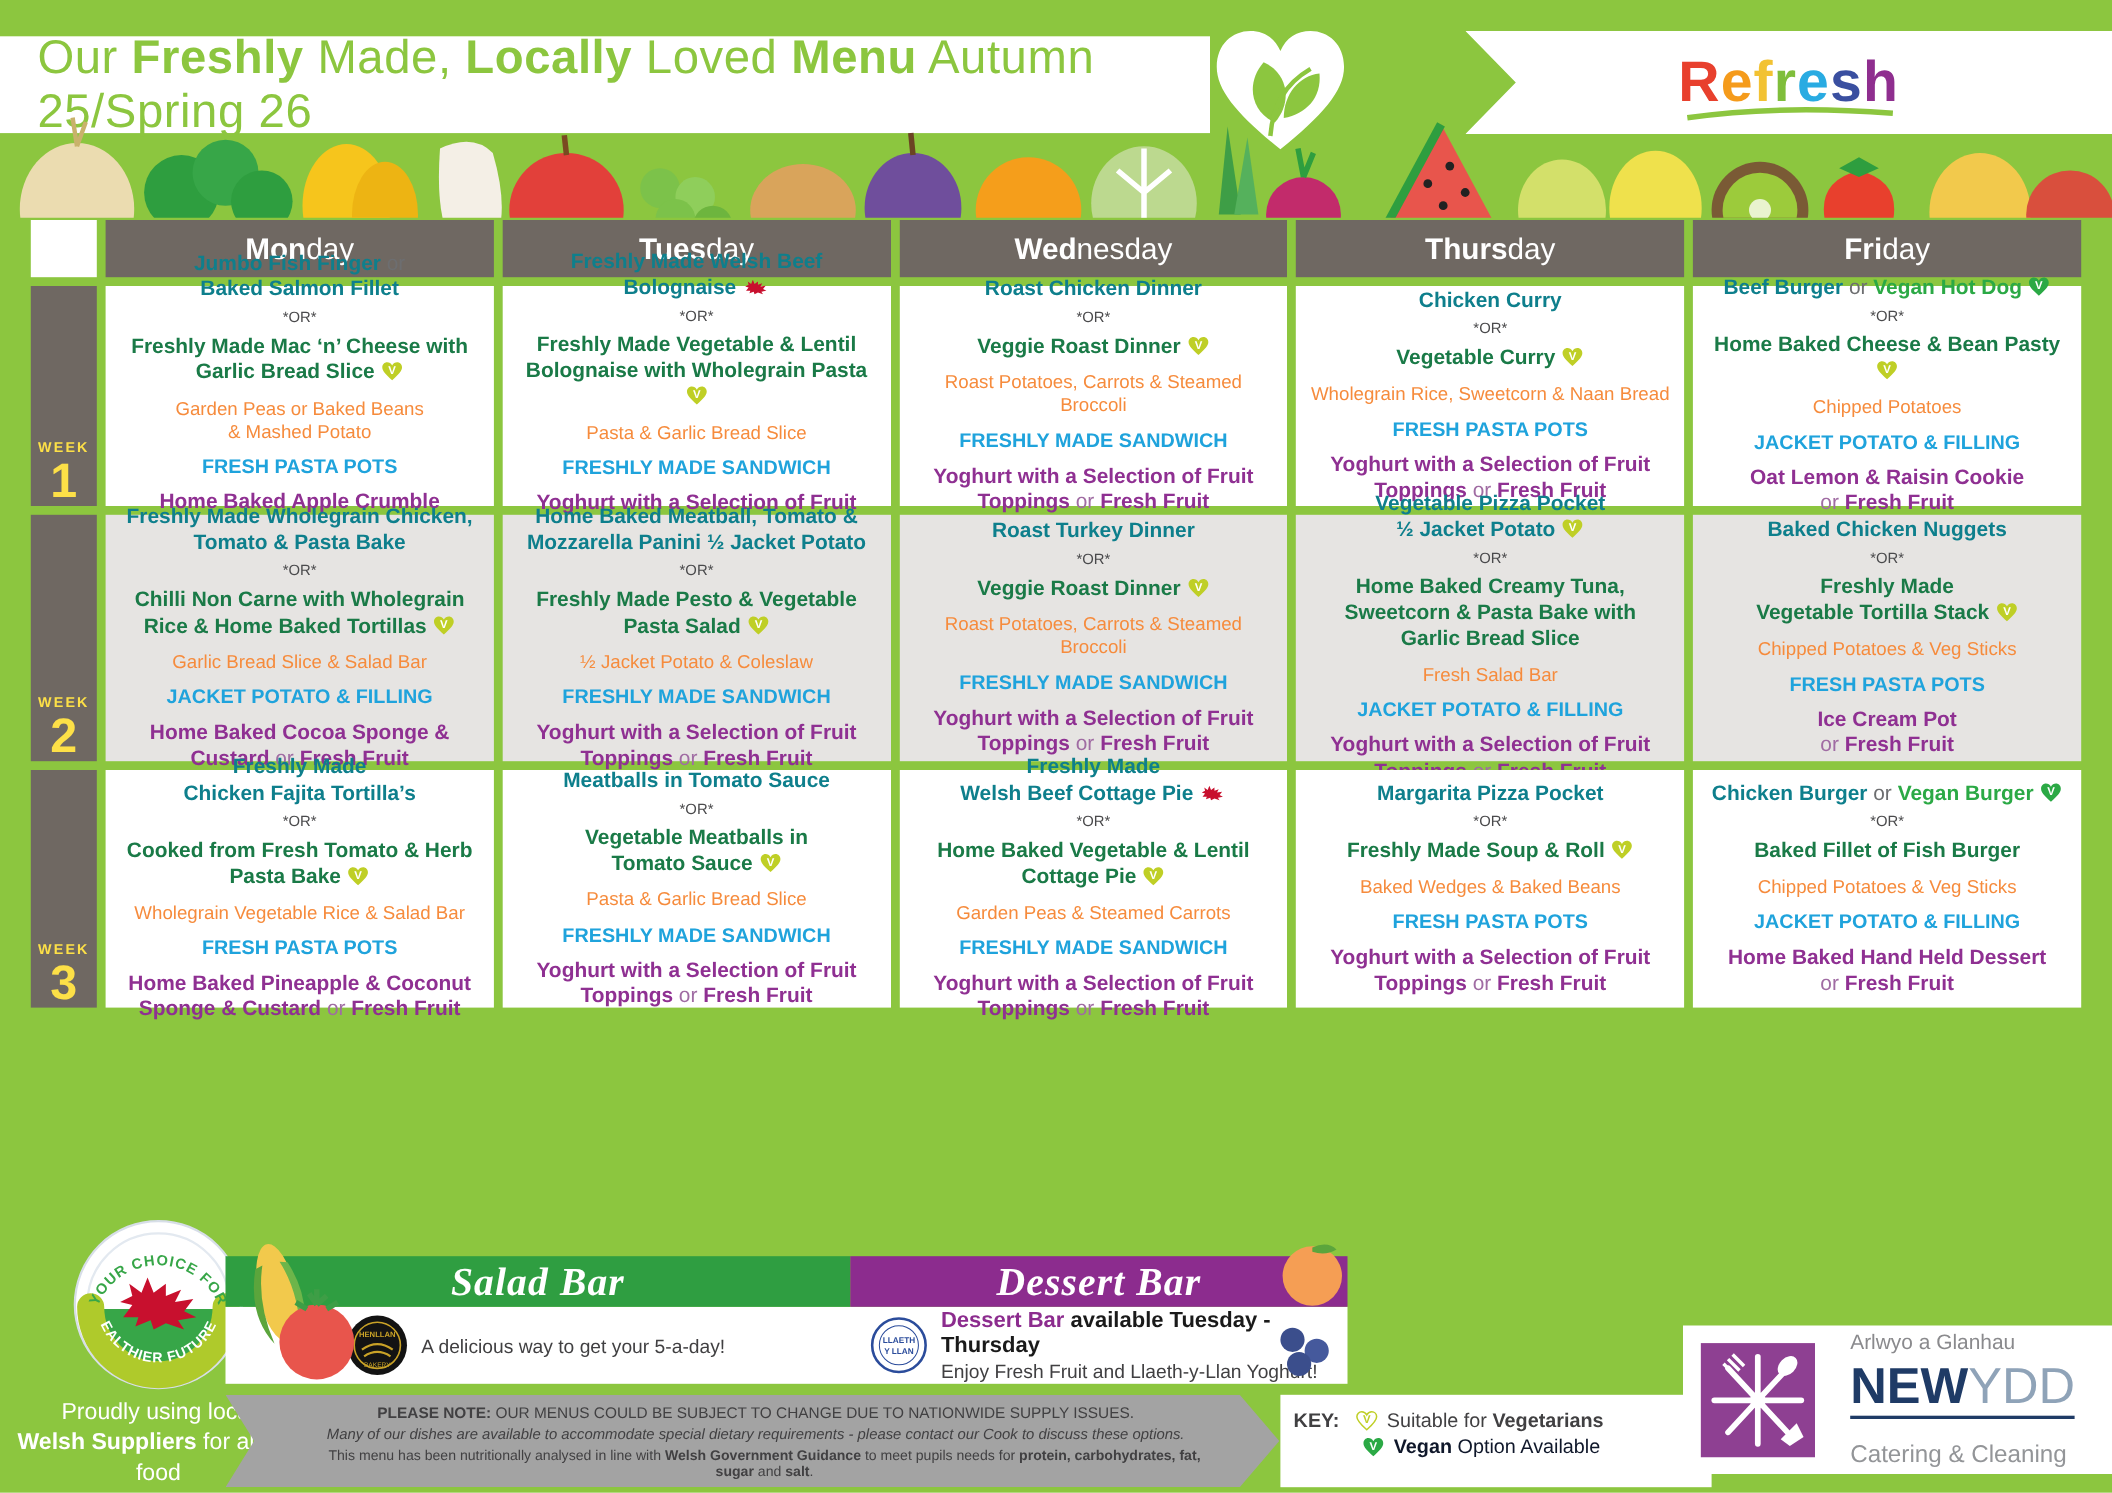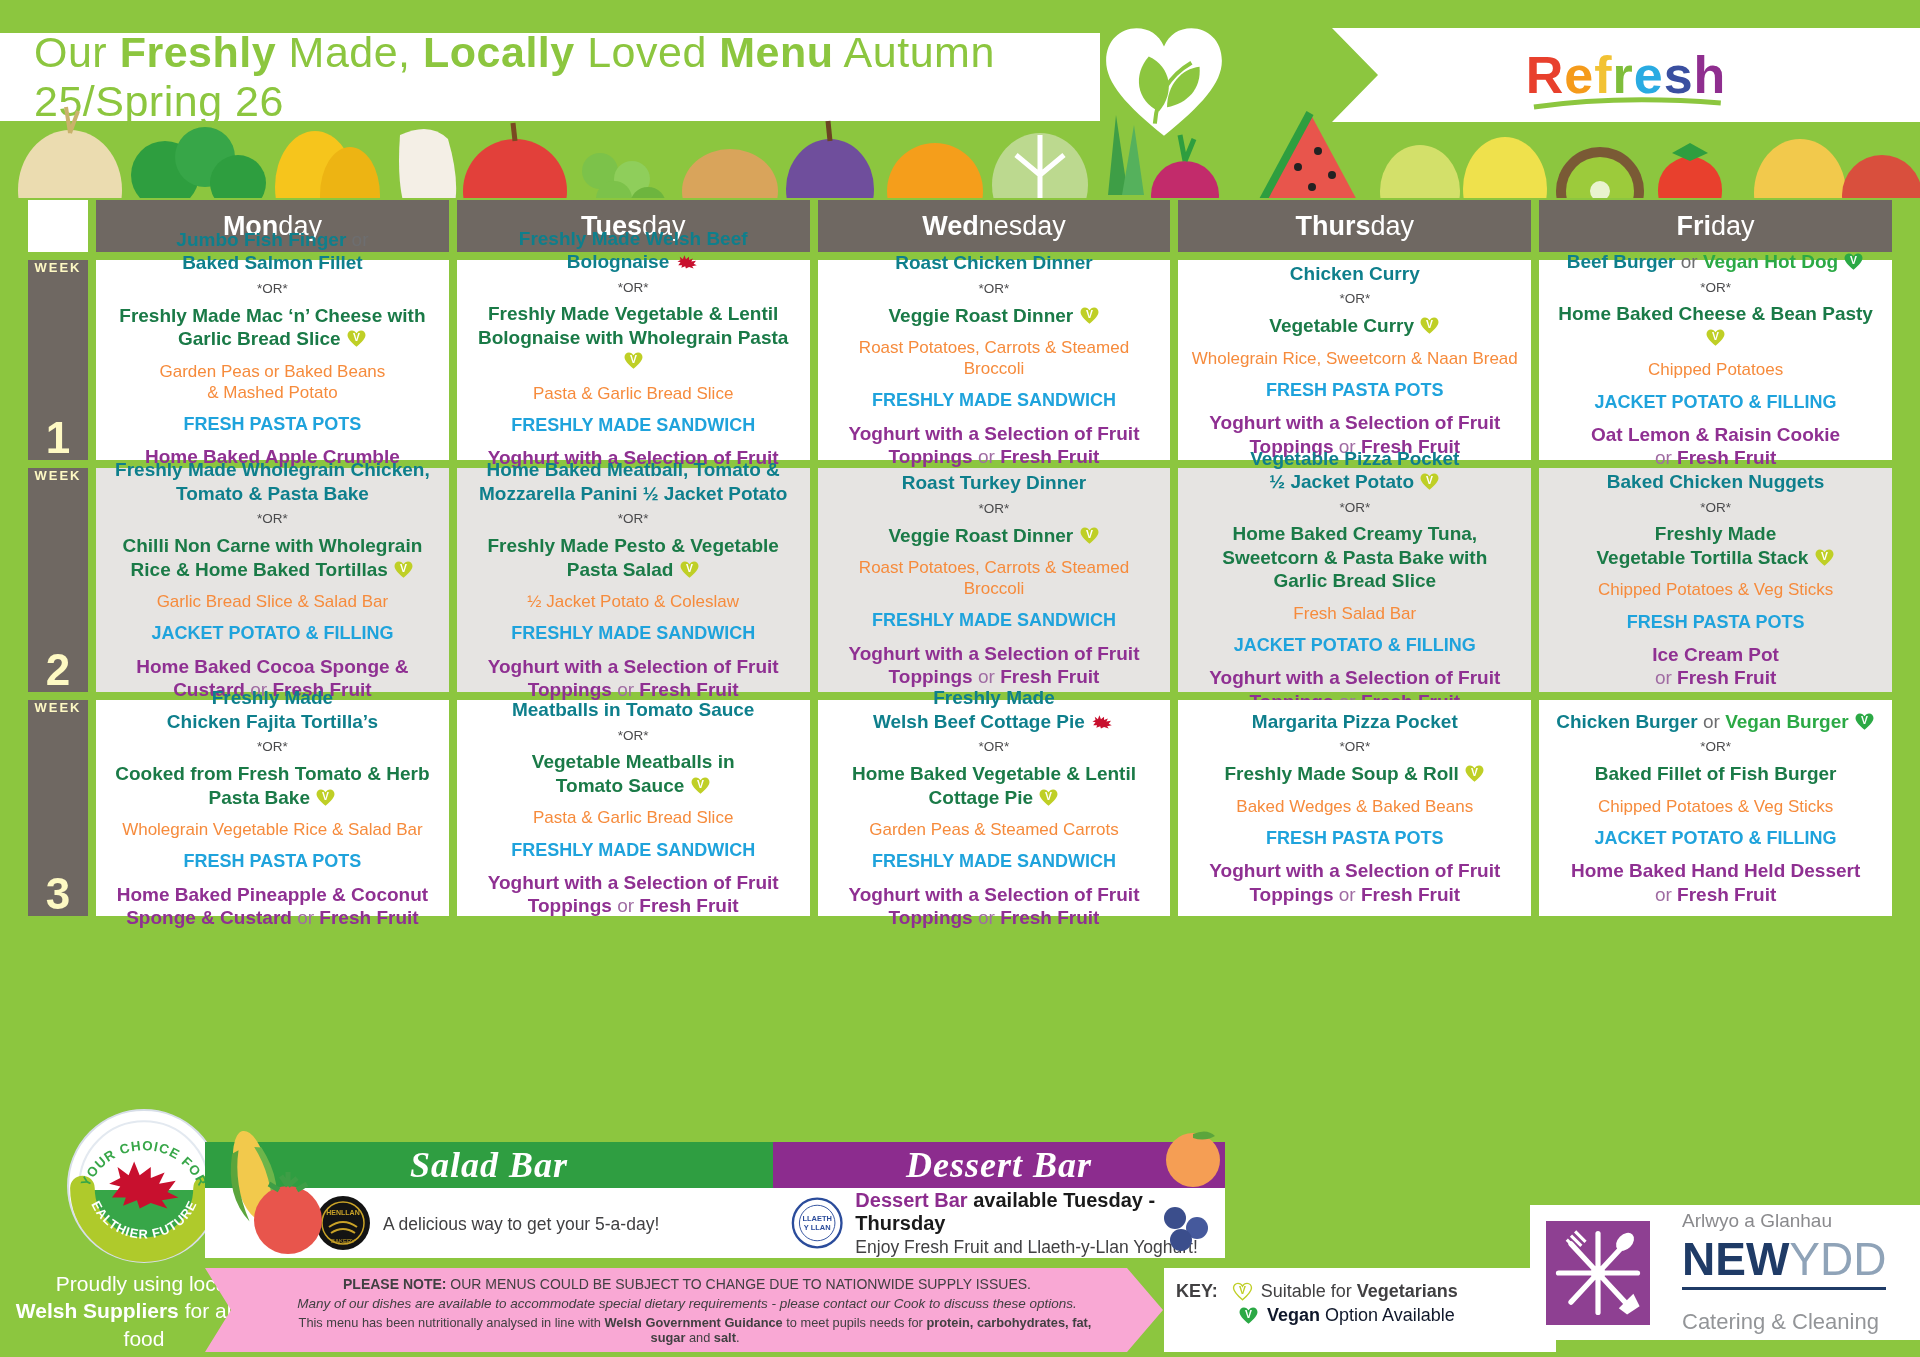--- a/index.html
+++ b/index.html
@@ -16,22 +16,22 @@
   .refresh-word{position:relative;font-size:52px;font-weight:700;letter-spacing:1px;}
   .refresh-word svg.swoosh{position:absolute;left:6px;bottom:-6px;width:96%;height:14px;}
   .produce{position:absolute;top:95px;left:0;width:1920px;height:103px;}
   
   .grid{position:absolute;left:28px;right:28px;top:200px;display:grid;
         grid-template-columns:60px repeat(5,1fr);grid-template-rows:52px 200px 224px 216px;gap:8px;}
   .corner{background:#fff;}
   .day-h{background:#6F6862;color:#fff;display:flex;align-items:center;justify-content:center;
          font-size:27px;}
   .day-h .db{font-weight:700;} .day-h .dr{font-weight:400;}
-  .week-label{background:#6F6862;color:#fef9c3;display:flex;flex-direction:column;align-items:center;
-              justify-content:space-between;gap:2px;}
+  .week-label{background:#6F6862;color:#fde047;display:flex;flex-direction:column;align-items:center;
+              justify-content:flex-end;gap:2px;}
   .week-label .wl{font-size:13px;letter-spacing:2px;font-weight:700;}
   .week-label .num{font-size:44px;font-weight:700;line-height:1;}
   .cell{background:#fff;display:flex;flex-direction:column;justify-content:center;text-align:center;
         padding:8px 10px;box-sizing:border-box;}
   .cell.alt{background:#E6E4E2;}
   .blk{margin:5px 0;line-height:1.24;}
   .b-teal{color:#0E7F8C;font-weight:700;font-size:19px;}
   .b-sep{color:#4A4A4C;font-weight:400;font-size:13.5px;margin:1px 0;}
   .b-green{color:#1A7A47;font-weight:700;font-size:19px;}
   .b-orange{color:#F68B3C;font-weight:400;font-size:17px;}
@@ -55,21 +55,21 @@
   .bar-title{font-family:"Liberation Serif",serif;font-style:italic;font-weight:700;color:#fff;
              font-size:36px;letter-spacing:1px;}
   .bar-body{display:flex;background:#fff;height:70px;}
   .bar-half{display:flex;align-items:center;gap:12px;box-sizing:border-box;}
   .salad-body{flex:0 0 568px;padding-left:110px;}
   .dessert-body{flex:1;padding-left:18px;}
   .bar-line1{font-size:20px;font-weight:700;color:#1A1A1A;}
   .bar-line2{font-size:17.5px;color:#414042;margin-top:2px;}
   .corn-ill{position:absolute;left:-12px;top:-22px;}
   .peach-ill{position:absolute;right:-6px;top:-14px;}
-  .note-band{position:absolute;left:205px;top:1268px;width:958px;height:84px;background:#f9a8d4;
+  .note-band{position:absolute;left:205px;top:1268px;width:958px;height:84px;background:#a3a3a3;
              clip-path:polygon(0 0,922px 0,100% 50%,922px 100%,0 100%,26px 50%);
              display:flex;flex-direction:column;justify-content:center;gap:4px;text-align:center;
              padding:8px 58px 8px 64px;box-sizing:border-box;color:#414042;}
   .note-l1{font-size:14px;}
   .note-l2{font-size:13.5px;font-style:italic;}
   .note-l3{font-size:12.8px;margin-left:16px;}
   .key-box{position:absolute;left:1164px;top:1268px;width:392px;height:84px;background:#fff;
            padding:10px 12px;box-sizing:border-box;color:#414042;}
   .key-row{display:flex;align-items:center;gap:8px;font-size:18px;margin:3px 0;}
   .key-row.second{margin-left:62px;}

